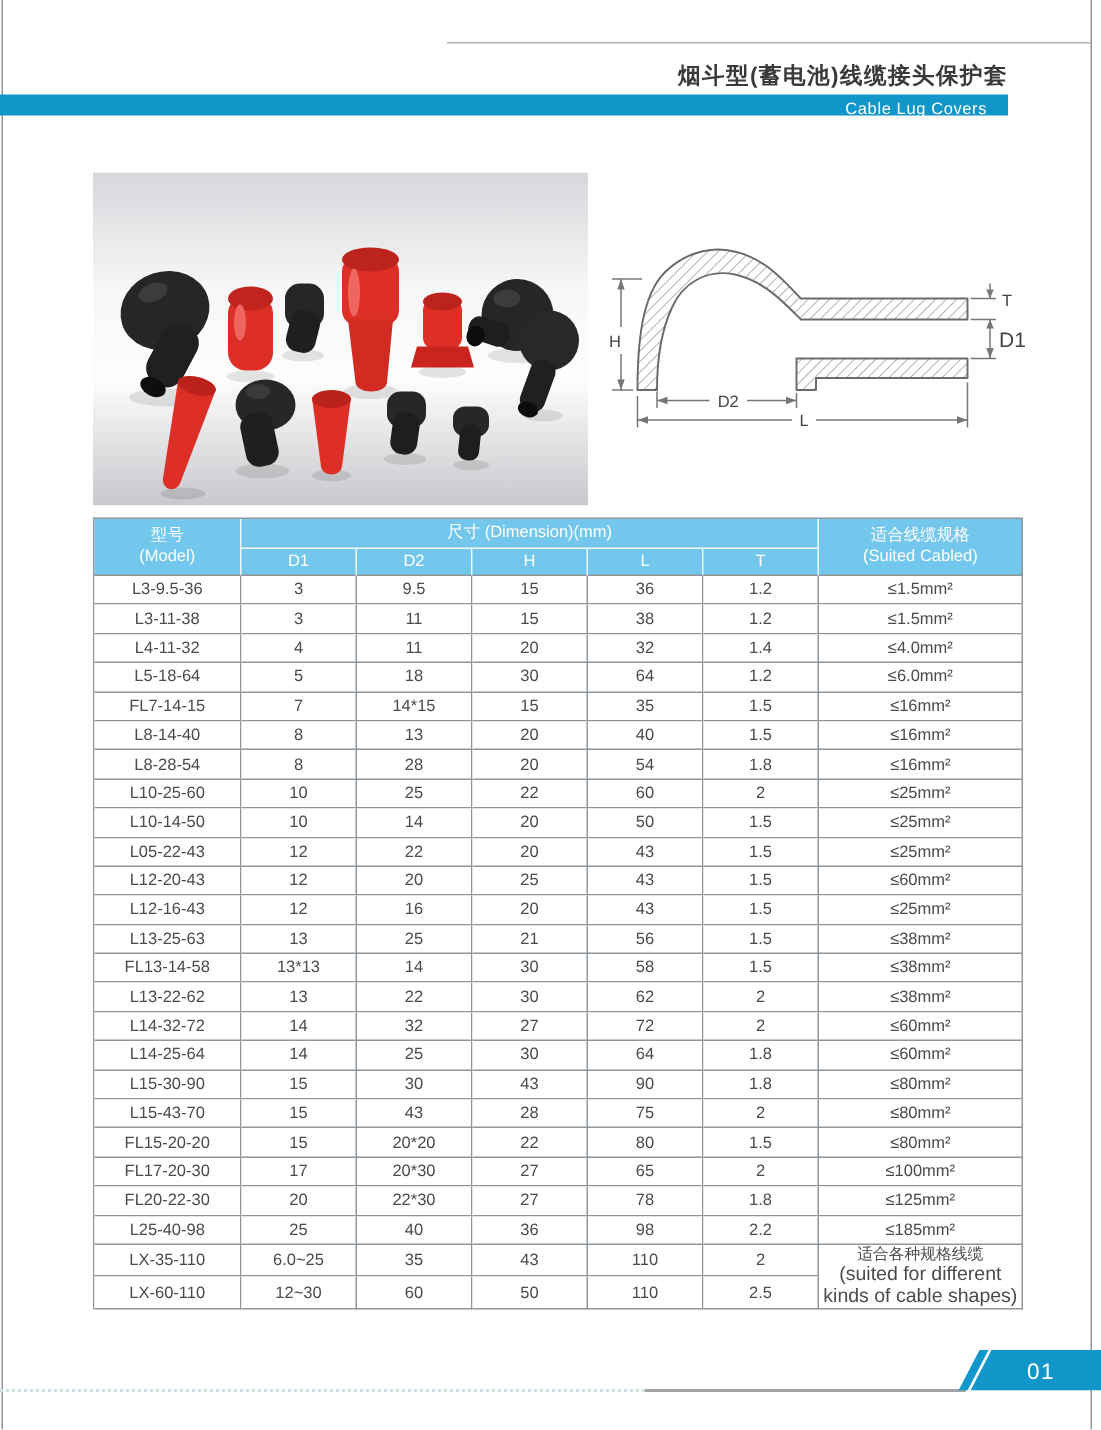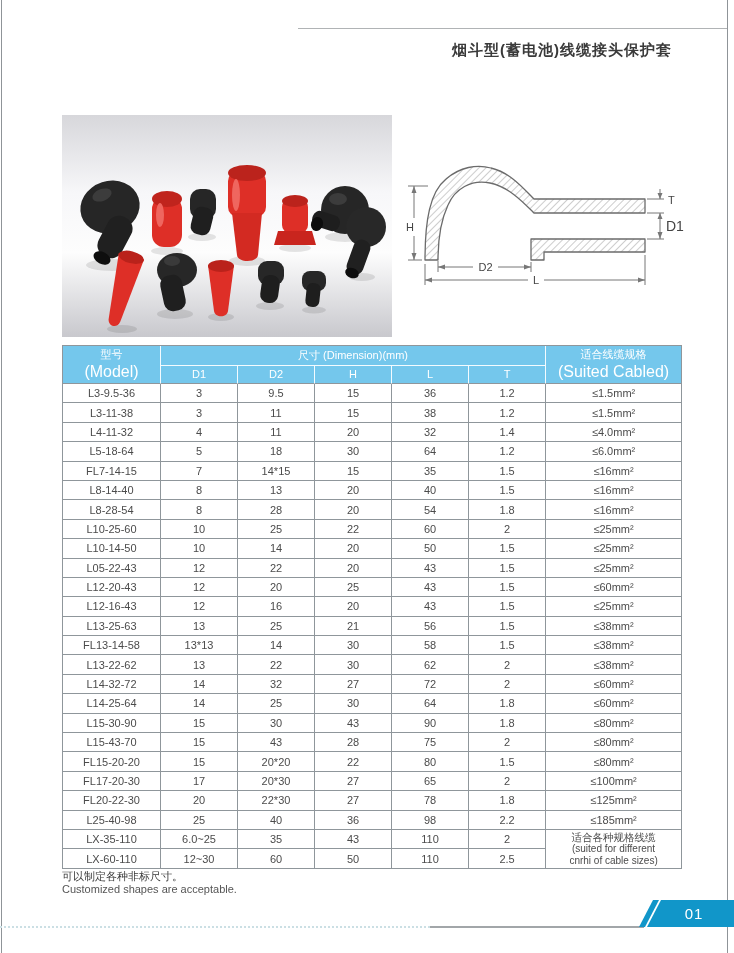--- a/index.html
+++ b/index.html
@@ -24,24 +24,24 @@
   table.spec{position:absolute;top:345px;left:62px;width:619px;table-layout:fixed;
              border-collapse:separate;border-spacing:0;
              border-top:1px solid #8f969b;border-left:1px solid #8f969b;}
   table.spec th,table.spec td{border-right:1px solid #8f969b;border-bottom:1px solid #8f969b;
              box-sizing:border-box;text-align:center;vertical-align:middle;padding:0;}
   table.spec thead th{background:#74c7ec;color:#fff;font-weight:400;font-size:11px;line-height:1.2;}
   table.spec th.wr{border-right-color:#f3fbff;}
   table.spec th.wb{border-bottom-color:#f3fbff;}
   table.spec thead tr.hr1 th.span-dim{height:20px;}
   table.spec thead tr.hr2 th{height:18px;}
-  table.spec th .sub{font-size:16px;}
+  table.spec th .sub{font-size:11px;}
   table.spec tbody td{height:19.4px;font-size:11px;color:#4b4b4b;background:#fff;}
   table.spec td.merged{line-height:1.15;}
-  table.spec td.merged div{font-size:10px;color:#4b4b4b;}
+  table.spec td.merged div{font-size:13px;color:#4b4b4b;}
   table.spec td.merged div:first-child{font-size:10.5px;}
   
   .note{position:absolute;left:62px;top:870px;font-size:11px;line-height:13px;}
   .note .cn{color:#3a3a3a;}
   .note .en{color:#555;}
   
   .dotted-divider{position:absolute;top:926px;left:0;width:430px;height:0;
                   border-top:2px dotted #cbdfe4;}
   .footer-underline{position:absolute;top:926px;left:430px;width:214px;height:0;
                   border-top:2px solid #a2a6a9;}
@@ -53,20 +53,23 @@
 </head>
 <body>
 
 <div class="page">
 
   <div class="rule-v rule-left"></div>
   <div class="rule-v rule-right"></div>
   <div class="rule-top"></div>
 
   <div class="title-cn">烟斗型(蓄电池)线缆接头保护套</div>
+  <div class="banner">
+    <span>Cable Lug Covers</span>
+  </div>
 
   <svg class="photo" width="330" height="222" viewBox="0 0 330 222">
     <defs>
       <linearGradient id="pg" x1="0" y1="0" x2="0" y2="1">
         <stop offset="0" stop-color="#d7d7db"></stop>
           <stop offset="0.35" stop-color="#f7f7f9"></stop>
         <stop offset="0.62" stop-color="#fdfdfd"></stop>
           <stop offset="1" stop-color="#c8c8cd"></stop>
       </linearGradient>
     </defs>
@@ -437,39 +440,35 @@
         <tr>
       <td>LX-35-110</td>
       <td>6.0~25</td>
       <td>35</td>
       <td>43</td>
       <td>110</td>
       <td>2</td>
       <td rowspan="2" class="merged">
             <div>适合各种规格线缆</div>
             <div>(suited for different</div>
-            <div>cnrhi of cable sizes)</div>
+            <div>kinds of cable shapes)</div>
           </td>
     </tr>
         <tr>
       <td>LX-60-110</td>
       <td>12~30</td>
       <td>60</td>
       <td>50</td>
       <td>110</td>
       <td>2.5</td>
 
     </tr>
       </tbody>
   </table>
 
-  <div class="note">
-    <div class="cn">可以制定各种非标尺寸。</div>
-    <div class="en">Customized shapes are acceptable.</div>
-  </div>
 
   <div class="dotted-divider"></div>
   <div class="footer-underline"></div>
   <svg class="badge" width="106" height="27" viewBox="0 0 106 27">
     <polygon points="33,0 106,0 106,27 19,27" fill="#1196c9"></polygon>
     <polygon points="25,0 31,0 17,27 11,27" fill="#1196c9"></polygon>
     <text x="66" y="19" fill="#ffffff" font-size="15" text-anchor="middle" letter-spacing="1">01</text>
   </svg>
 
 </div>

